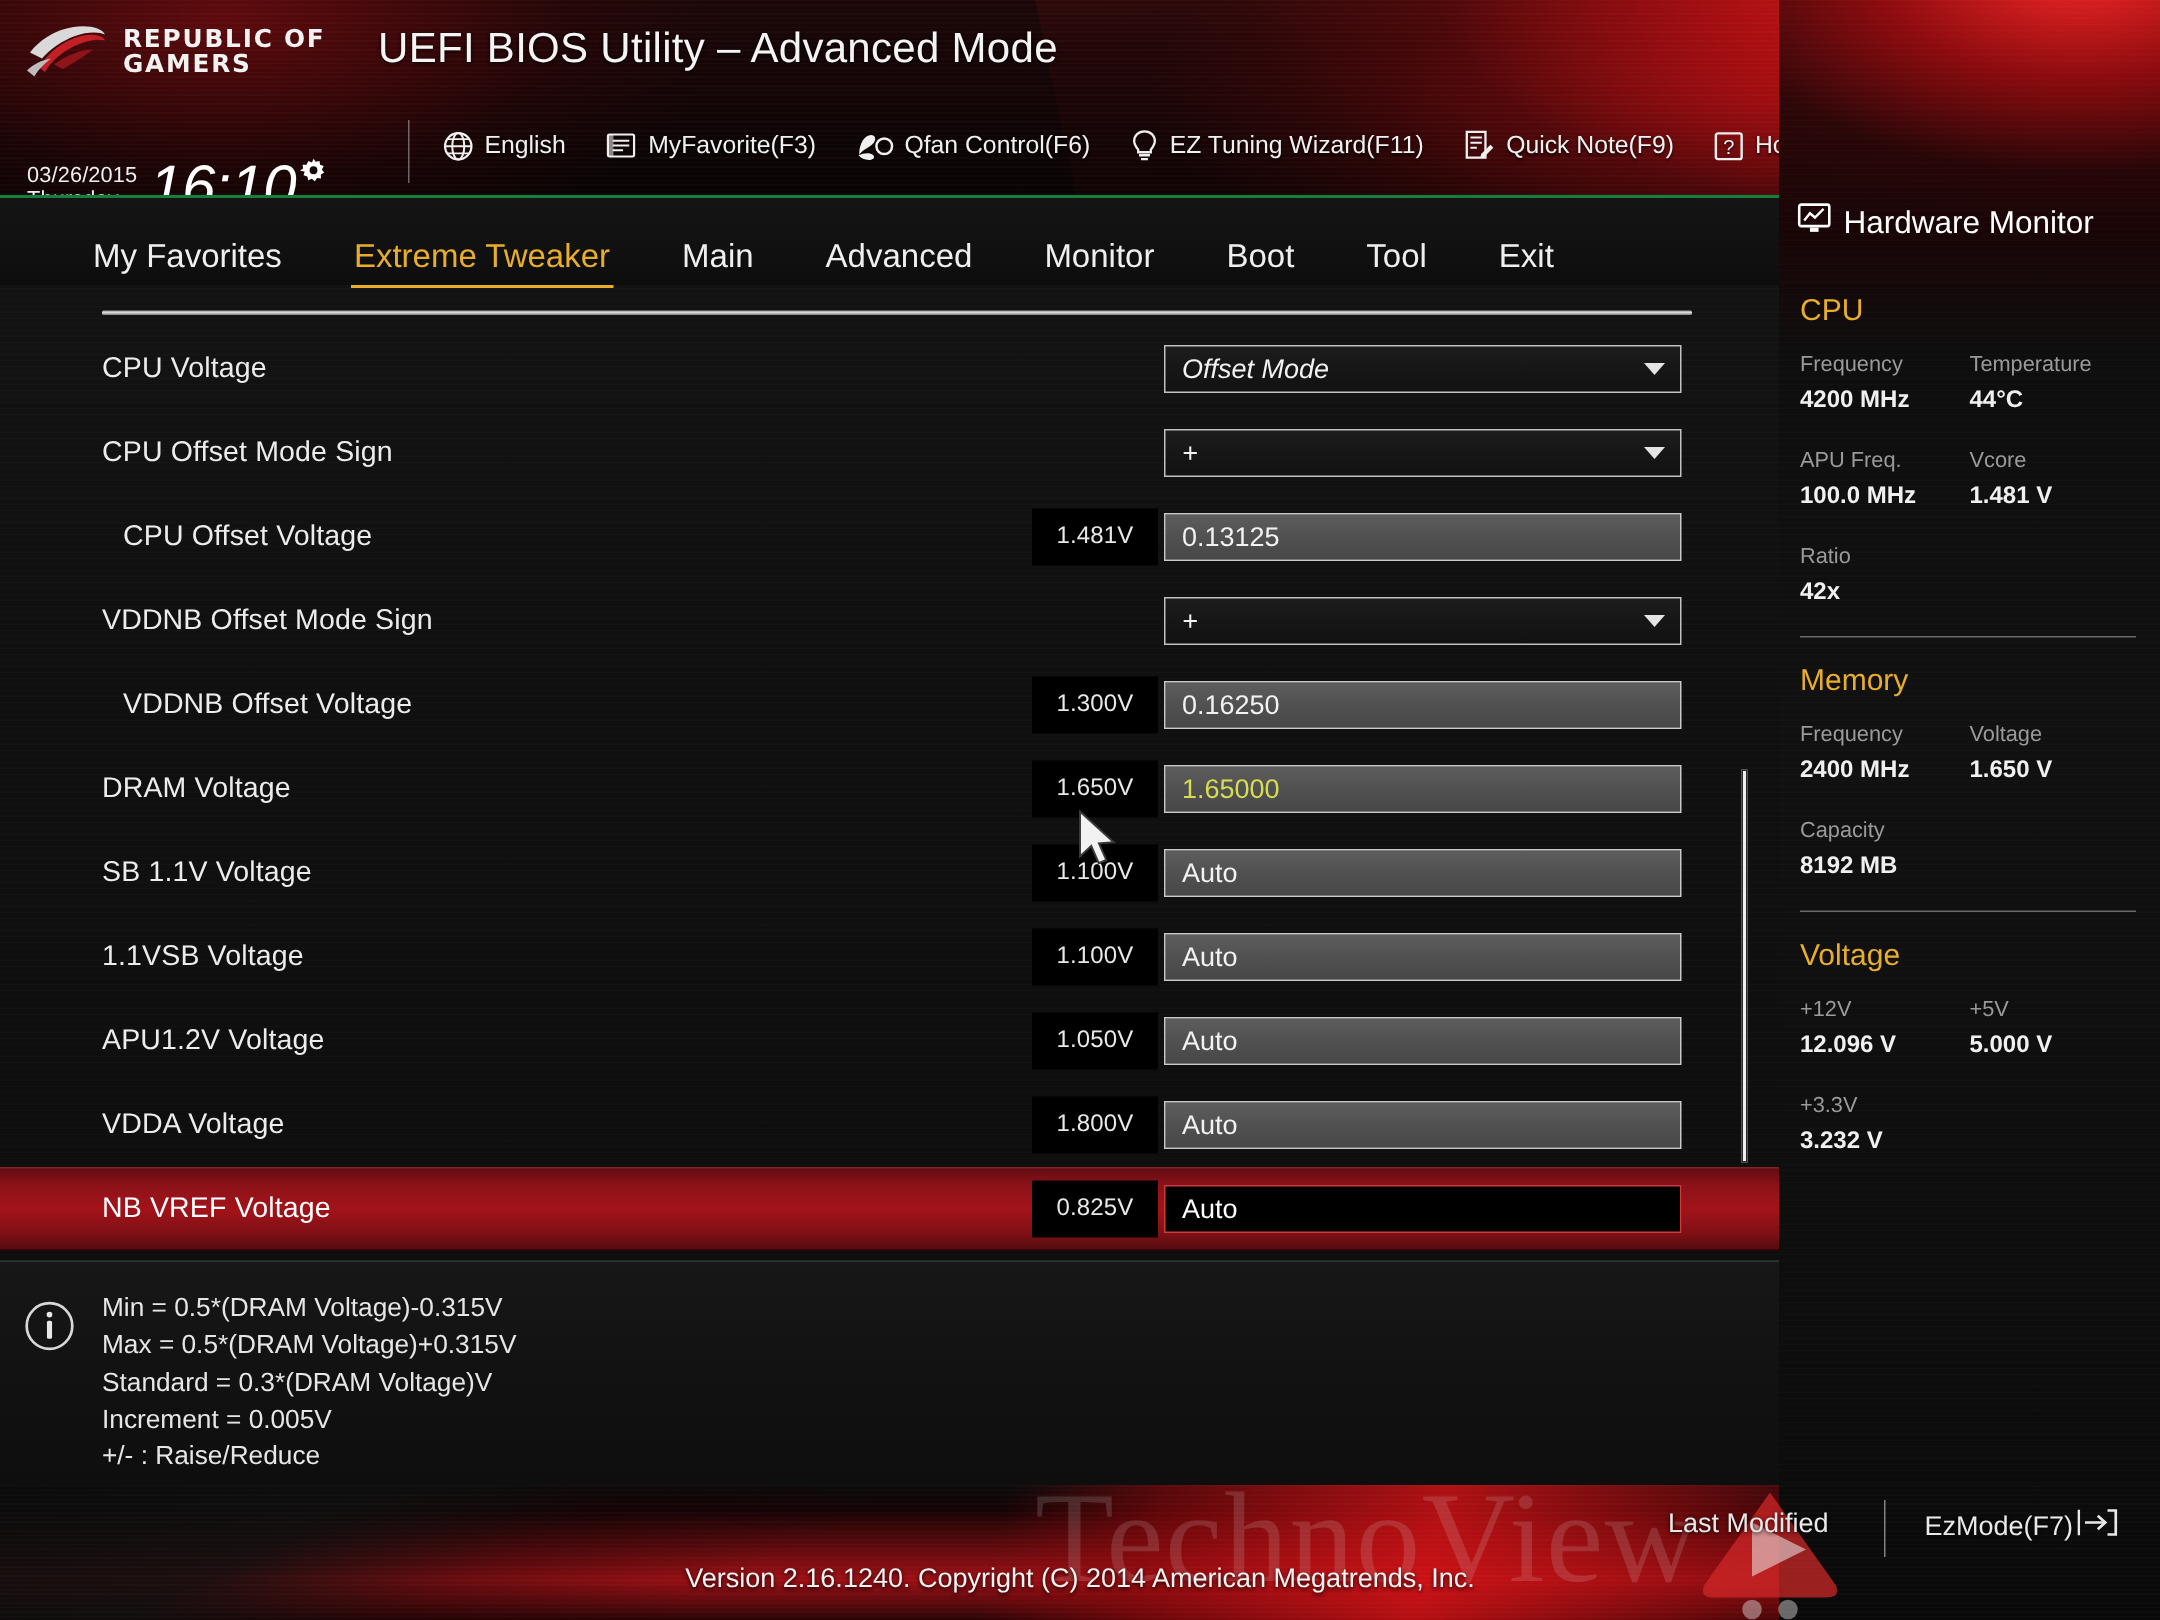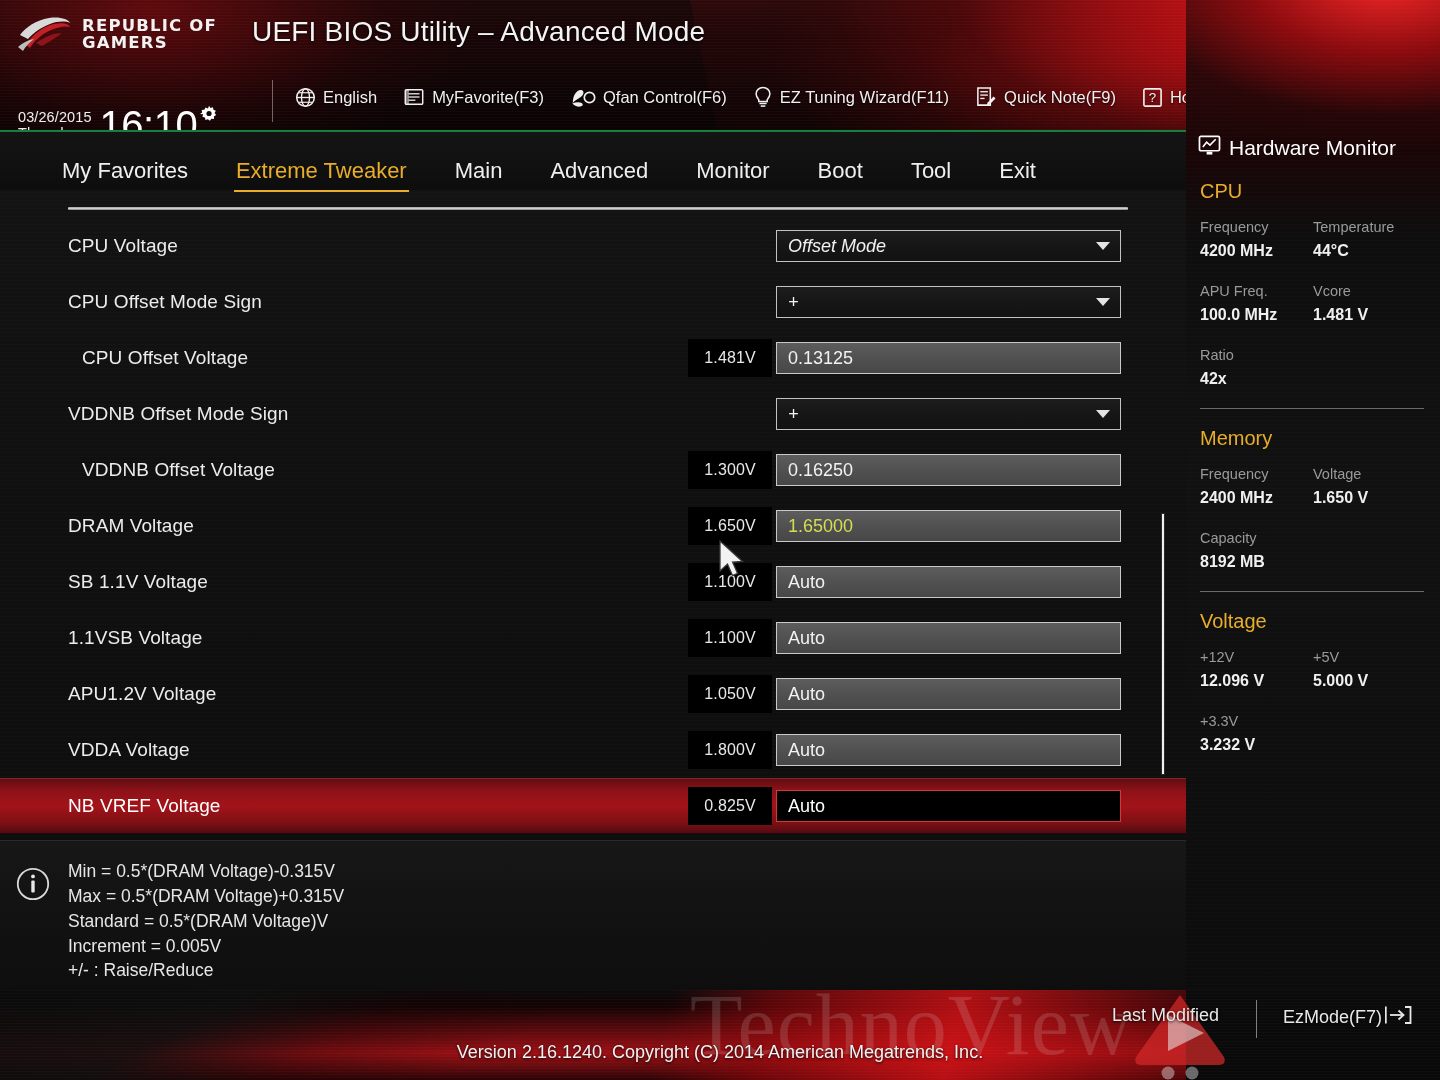--- a/index.html
+++ b/index.html
@@ -81,20 +81,21 @@
   .dt-block {
     position:absolute; left: 18px; top: 78px;
     display:flex; align-items: center; z-index:3;margin-top:28px;
   }
   .dt-date { display:flex; flex-direction:column; line-height:1.12; margin-right: 8px; }
   .dt-date span { font-size: 14.5px; color: #efefef; letter-spacing:0.1px; }
   .dt-time {
     font-size: 40px; color: #ffffff; font-weight: 300;
     line-height: 0.95; letter-spacing: -0.5px;
     font-family: "Liberation Sans", sans-serif;
+    font-style: italic;
   }
   .dt-gear { margin-left: 2px; margin-top: -16px; }
 
   .hdr-sep {
     position:absolute; left: 272px; top: 80px;
     width: 1px; height: 42px;
     background: rgba(220,220,220,0.45);
     z-index:3;
   }
 
@@ -273,21 +274,21 @@
     pointer-events:none;
   }
   .hm-title {
     position:absolute; left: 12px; top: 135px;
     display:flex; align-items:center; gap: 8px;
     font-size: 21px; color: #ffffff;
     z-index: 3;
   }
   .hm-body { position:absolute; left: 14px; top: 180px; width: 226px; z-index: 3; }
   .hm-section-title {
-    font-size: 20px; color: #e8ae2b; margin-bottom: 13px; margin-top: 0;
+    font-size: 20px; color: #e8ae2b; margin-bottom: 13px; margin-top: 16px;
   }
   .hm-grid {
     display:flex; margin-bottom: 16px; justify-content: space-between;
   }
   .hm-cell { width: 113px; }
   .hm-key { font-size: 14.5px; color: #9a9a9a; line-height: 1.6; }
   .hm-val { font-size: 16px; color: #f0f0f0; font-weight: bold; line-height: 1.55; }
   .hm-rule {
     height: 1px; background: #6b6b6b;
     margin: 14px 2px 18px 0px;
@@ -570,21 +571,21 @@
     <span class="help-icon">
       <svg width="34" height="34" viewBox="0 0 34 34">
         <circle cx="17" cy="17" r="15.2" fill="none" stroke="#d8d8d8" stroke-width="1.8"></circle>
         <circle cx="17" cy="9.4" r="1.9" fill="#e8e8e8"></circle>
         <rect x="15.3" y="13.5" width="3.4" height="12" rx="1" fill="#e8e8e8"></rect>
       </svg>
     </span>
     <div class="help-text" id="helptext">
         <div>Min = 0.5*(DRAM Voltage)-0.315V</div>
         <div>Max = 0.5*(DRAM Voltage)+0.315V</div>
-        <div>Standard = 0.5*(DRAM Voltage)V</div>
+        <div>Standard = 0.3*(DRAM Voltage)V</div>
         <div>Increment = 0.005V</div>
         <div>+/- : Raise/Reduce</div>
       </div>
   </div>
 
   <div class="sidebar">
     <div class="hm-title">
       <span>
         <svg width="23" height="21" viewBox="0 0 24 22">
           <rect x="1.5" y="1.5" width="21" height="15" rx="1.5" fill="none" stroke="#ffffff" stroke-width="1.8"></rect>

